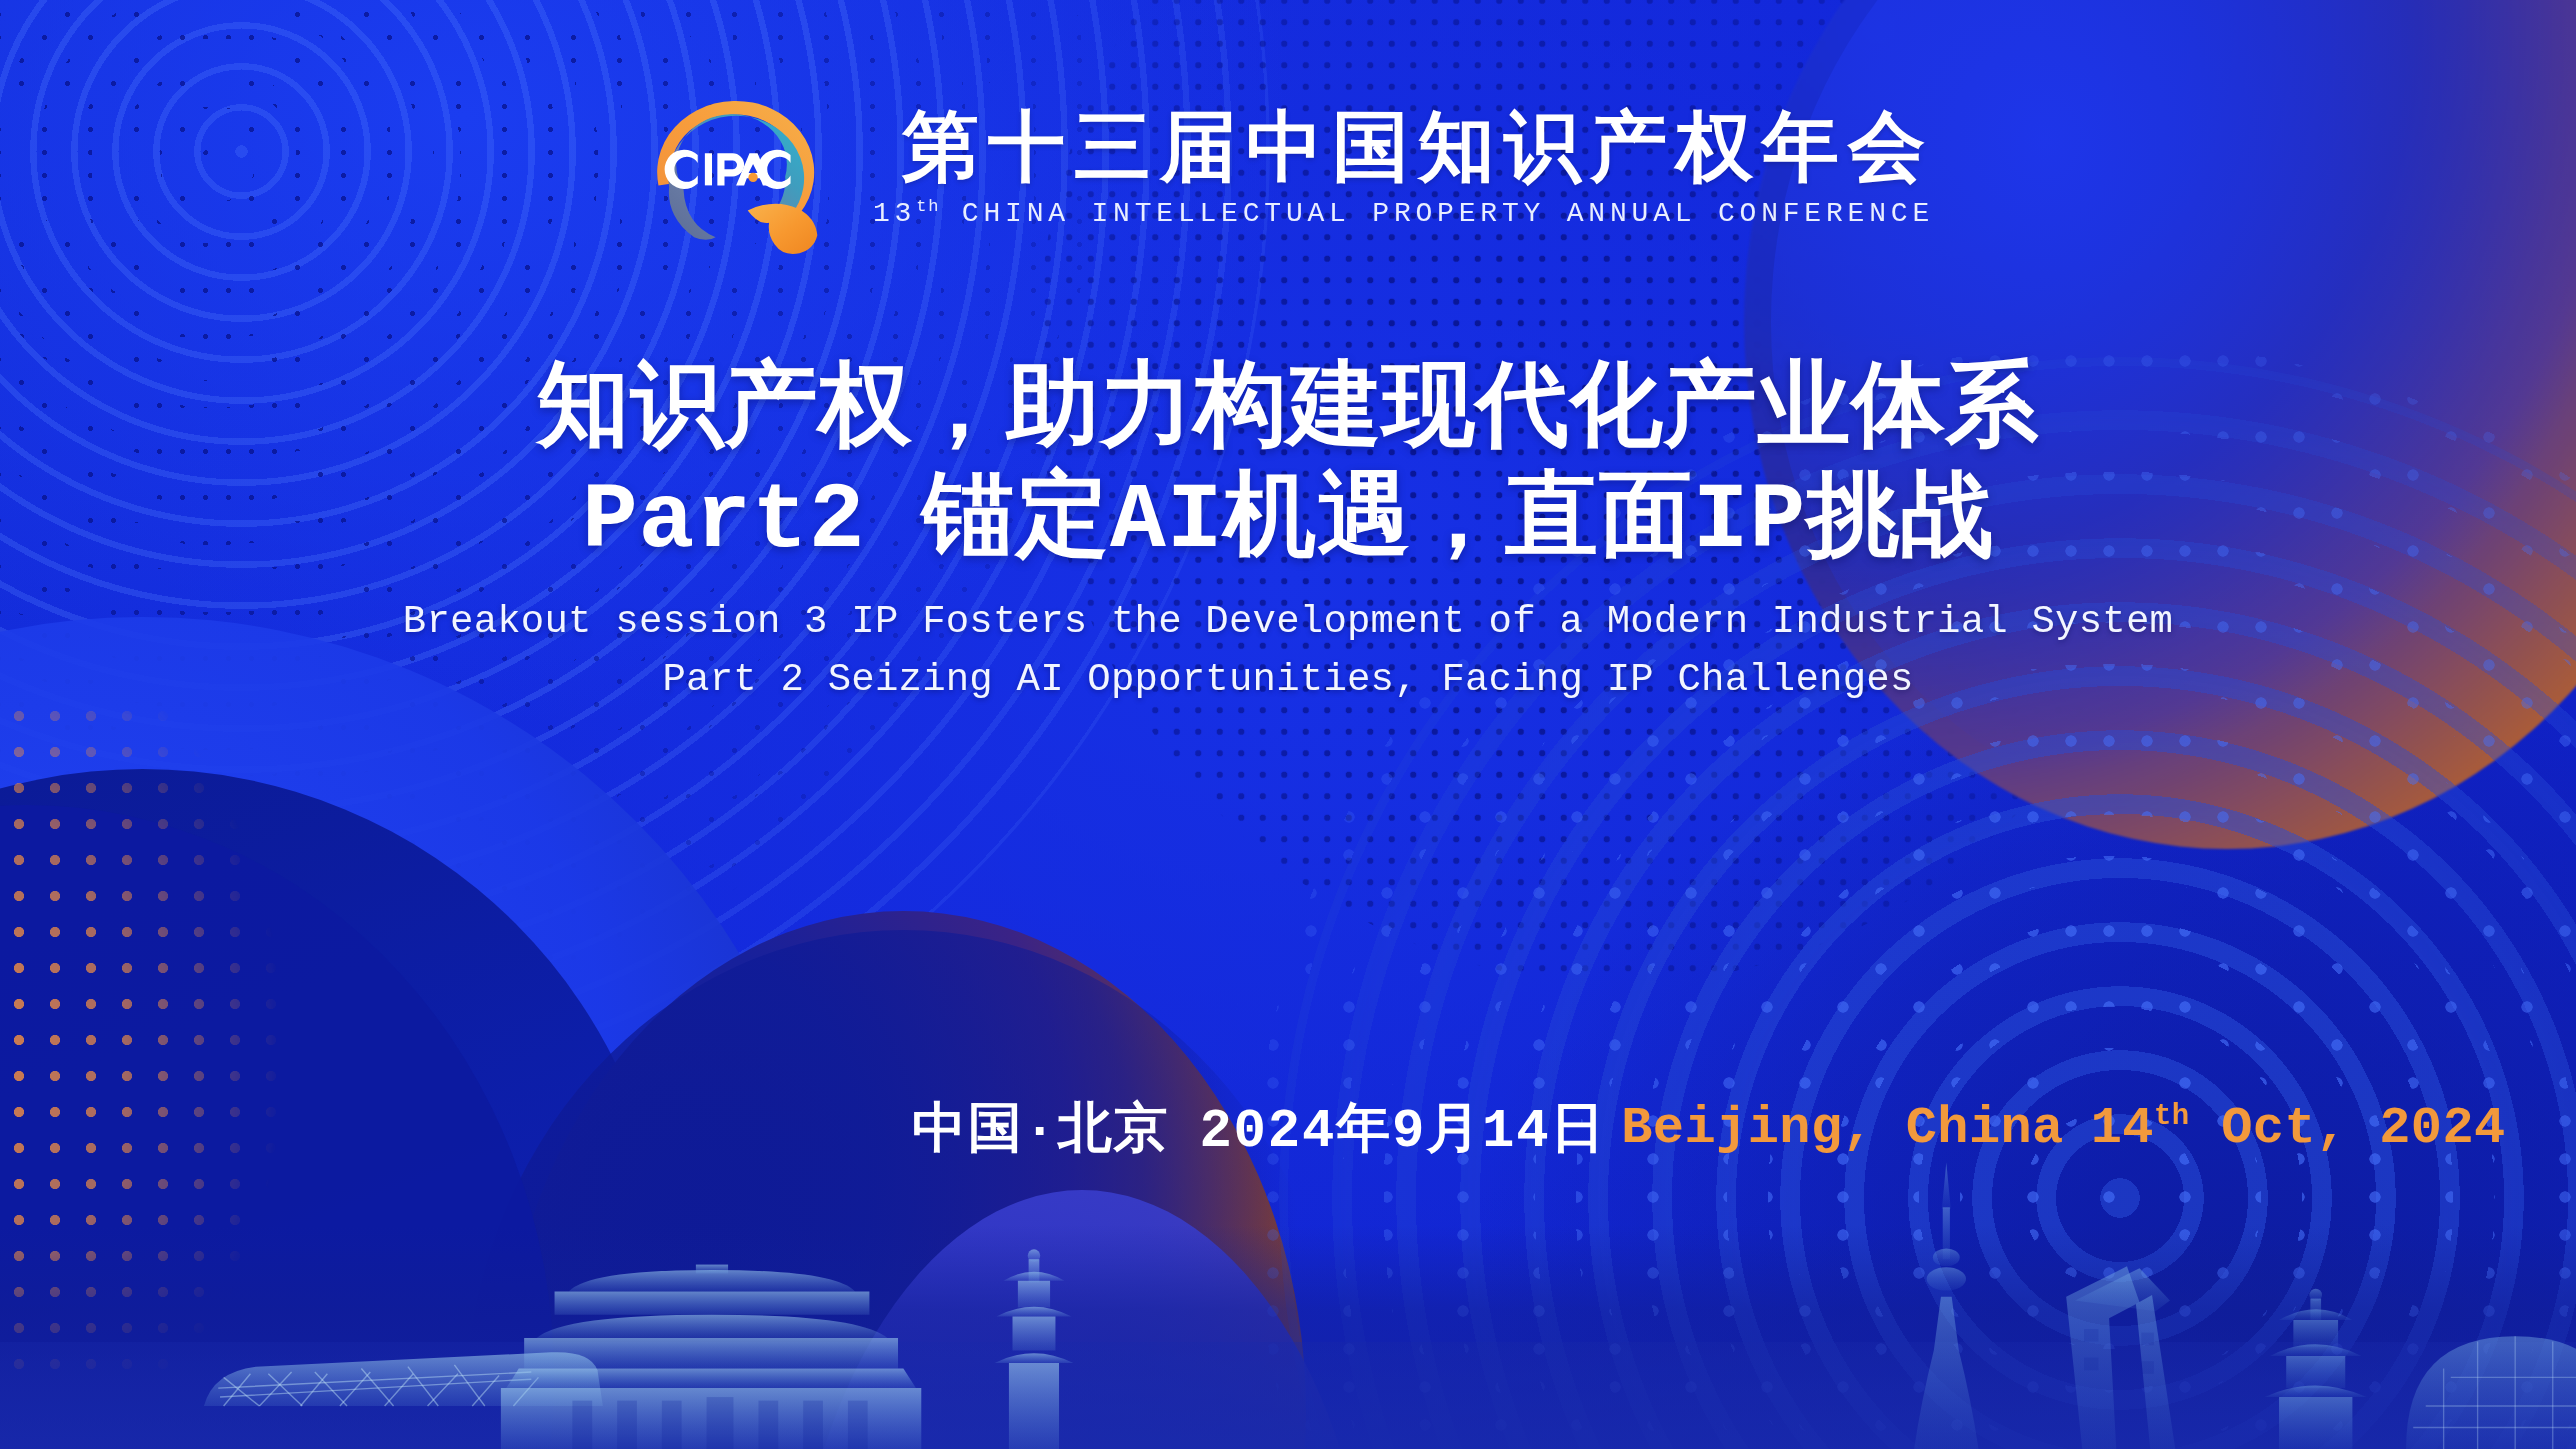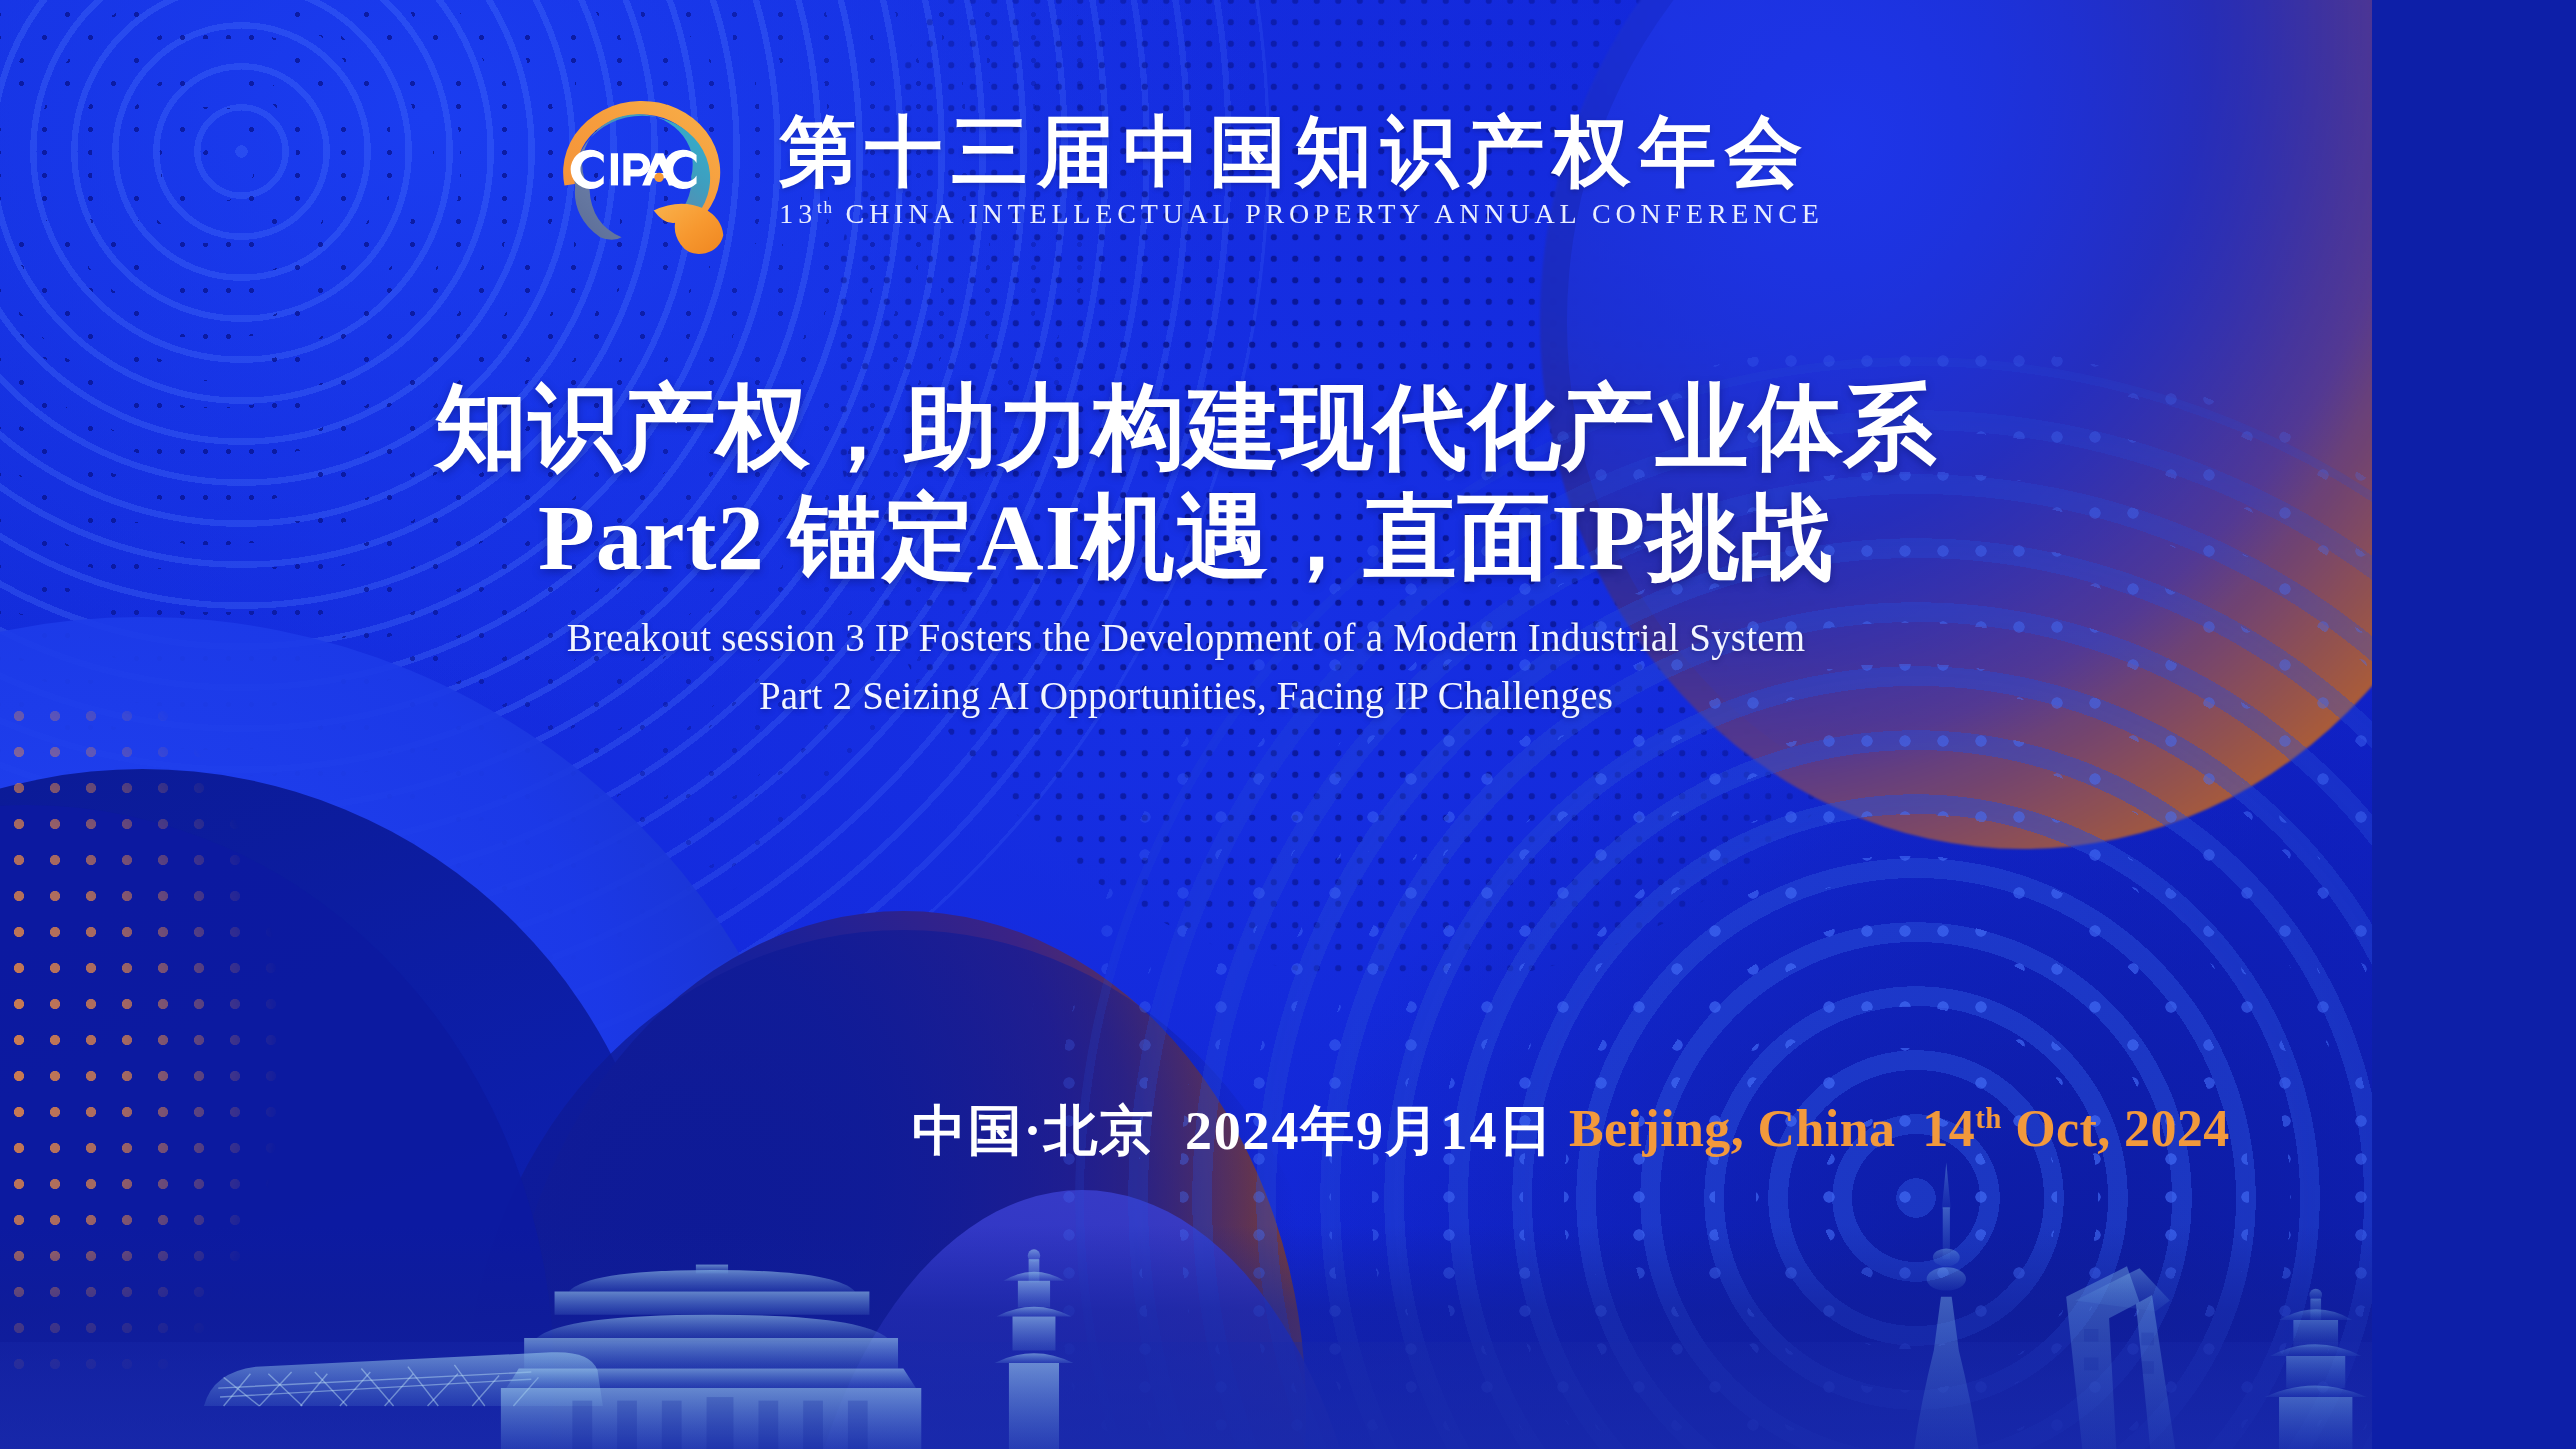--- a/index.html
+++ b/index.html
@@ -1,26 +1,27 @@
 <!DOCTYPE html>
 <html style="font-size:14.3px"><head>
 <meta charset="utf-8">
 <style>
   html,body{margin:0;padding:0;background:#0d1fa8;}
   *{box-sizing:border-box;}
   #stage{
     position:relative;
-    width:2372px;height:1449px;
+    width:2576px;height:1449px;
     overflow:hidden;
-    font-family:Liberation Serif, serif;
+    font-family:Liberation Mono, monospace;
     background:
       radial-gradient(ellipse 1342px 984px at 18% 8%,  #1b3df0 0%, rgba(27,61,240,0) 62%),
       radial-gradient(ellipse 1252px 1073px at 88% 92%, #0d1c9e 0%, rgba(13,28,158,0) 65%),
       radial-gradient(ellipse 1610px 1252px at 50% 40%, #1731e6 0%, rgba(23,49,230,0) 70%),
       linear-gradient(135deg,#1430dd 0%, #1226d8 45%, #0f1fbe 100%);
+    text-align: right;
   }
 
   
   .layer{position:absolute;pointer-events:none;}
 
   
   .rings-tl{
     left:-787px;top:-877px;width:2057px;height:2057px;border-radius:50%;
     background:repeating-radial-gradient(circle at 50% 50%,
        rgba(86,130,255,.30) 0px, rgba(86,130,255,.30) 6.3px,
@@ -158,21 +159,20 @@
     display:flex;flex-direction:column;align-items:center;
   }
   .forum-no{
     font-size:127px;font-weight:800;color:#fff;letter-spacing:3.6px;
     line-height:1.06;margin:0 0 5.4px 0;
   }
   .sub-cn-1{
     font-size:93px;font-weight:800;color:#fff;letter-spacing:0.9px;
     line-height:1.16;white-space:nowrap;
     text-shadow:0 2.7px 9px rgba(4,10,70,.35);
-    margin-top:16px;
   }
   .sub-cn-2{
     font-size:93px;font-weight:800;color:#fff;letter-spacing:0.9px;
     line-height:1.16;white-space:nowrap;margin-top:1.8px;
     text-shadow:0 2.7px 9px rgba(4,10,70,.35);
   }
   .sub-en-1{
     font-size:39px;font-weight:400;color:#f2f5ff;letter-spacing:0.2px;
     line-height:1.5;margin-top:17px;white-space:nowrap;
     text-shadow:0 1.8px 5.4px rgba(4,10,70,.35);

